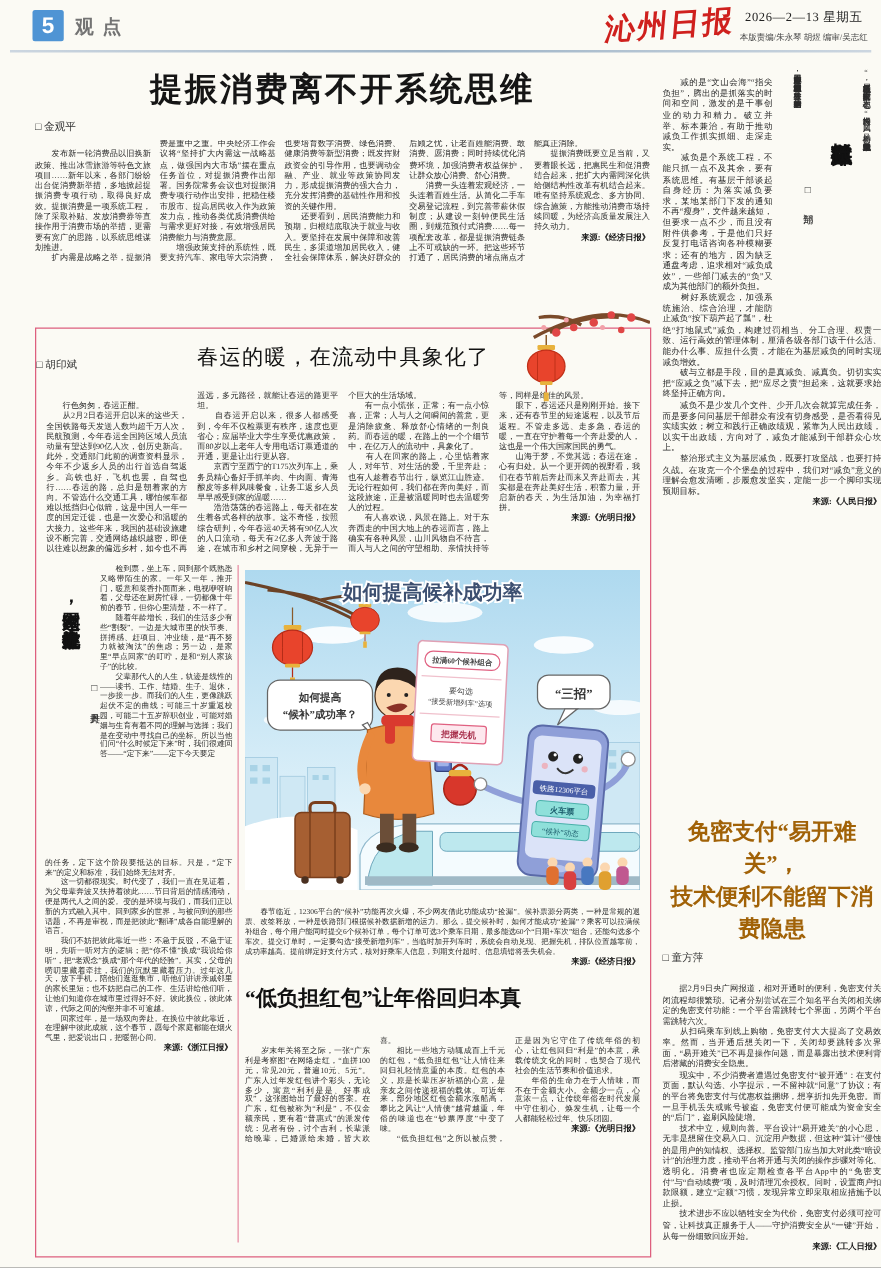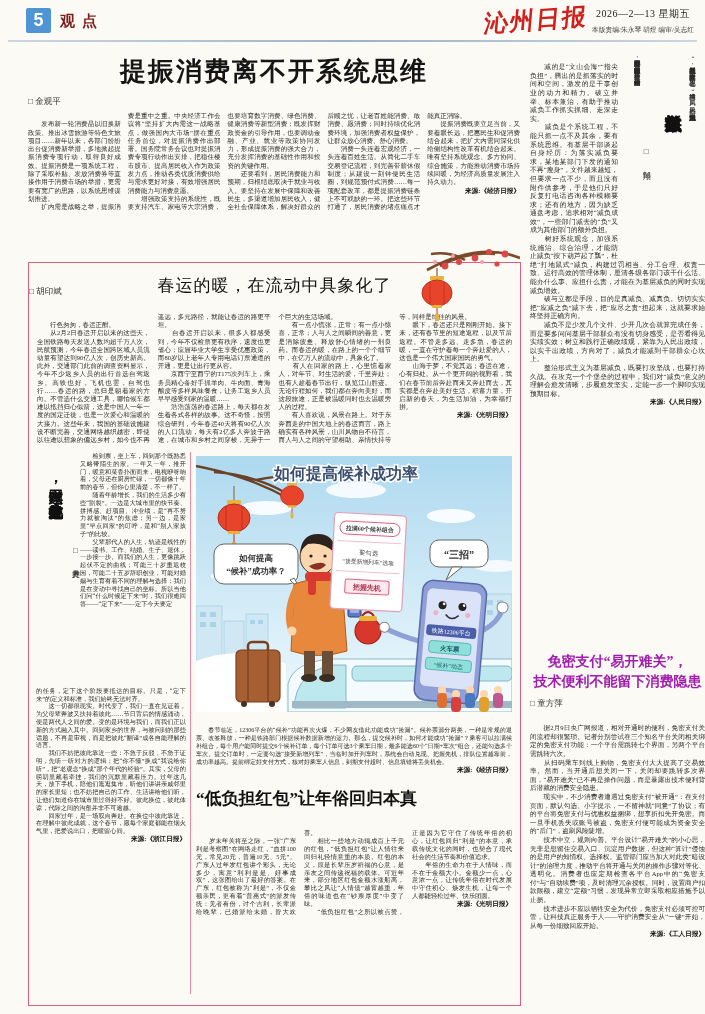--- a/index.html
+++ b/index.html
@@ -3,21 +3,21 @@
 <meta charset="utf-8">
 <style>
   html,body{margin:0;padding:0;background:#888;}
   #page{position:relative;width:705px;height:1014px;background:#fbfaf4;margin:0 auto;
         font-family:"Liberation Serif","DejaVu Serif",serif;color:#222;overflow:hidden;}
   .abs{position:absolute;}
   
   .pagenum{left:26px;top:8px;width:25px;height:25px;background:#4f94d4;color:#fff;
            font-family:"Liberation Sans",sans-serif;font-weight:bold;font-size:18px;
            display:flex;align-items:center;justify-content:center;border-radius:2px;}
-  .section{left:60px;top:12px;font-size:15px;font-weight:bold;color:#7f1d1d;letter-spacing:7px;}
+  .section{left:60px;top:12px;font-size:15px;font-weight:bold;color:#737373;letter-spacing:7px;}
   .masthead{left:484px;top:4px;font-size:24px;font-weight:bold;color:#cf201d;
             transform:rotate(-4deg) skewX(-9deg);letter-spacing:2px;}
   .dateblock{left:586px;top:7px;width:114px;text-align:center;}
   .date1{font-size:10px;color:#222;letter-spacing:.5px;}
   .date2{font-size:6.8px;color:#444;margin-top:4px;}
   .hrule{left:8px;top:40px;width:689px;height:2px;
          background:linear-gradient(to right,#ccd6e0,#9db3c6,#ccd6e0);}
   
   .lead-title{left:28px;top:54px;width:492px;text-align:center;font-size:26px;
               font-weight:bold;color:#151515;letter-spacing:2px;}
@@ -56,21 +56,21 @@
   
   .cartoon{left:167px;top:193px;width:316px;height:256px;}
   .caption{left:167px;top:455px;width:316px;font-size:6px;line-height:8px;}
   
   .rp-title{left:167px;top:524px;width:316px;text-align:left;font-size:17px;font-weight:bold;color:#111;}
   .rp-byline{left:167px;top:549px;width:316px;}
   .rp-body{left:167px;top:566px;width:316px;height:160px;font-size:6.3px;line-height:7.9px;
            column-count:3;column-gap:8px;}
   
   .pay-art{left:530px;top:652px;width:175px;height:352px;}
-  .pay-title{text-align:center;font-size:14px;font-weight:bold;color:#a21caf;line-height:1.45;}
+  .pay-title{text-align:center;font-size:18px;font-weight:bold;color:#a16207;line-height:1.45;}
   .pay-byline{margin-top:5px;}
   .pay-body{margin-top:6px;height:268px;font-size:6.6px;line-height:8.6px;}
   .decor{pointer-events:none;}
   svg text{font-family:"Liberation Serif","DejaVu Serif",serif;}
 </style>
 </head>
 <body>
 
 <div id="page">
 

